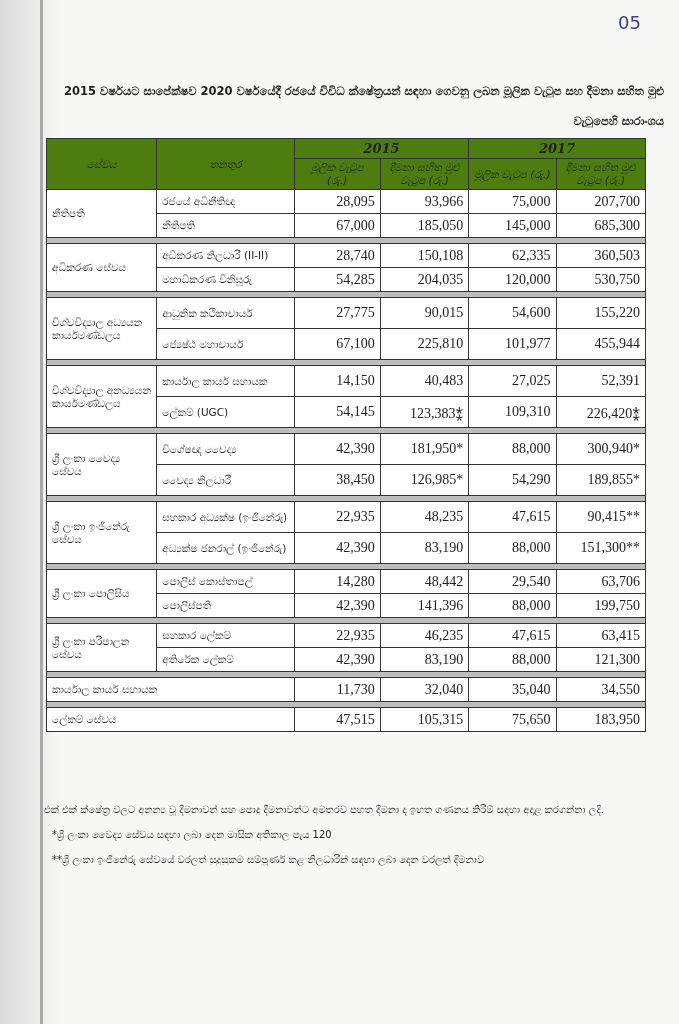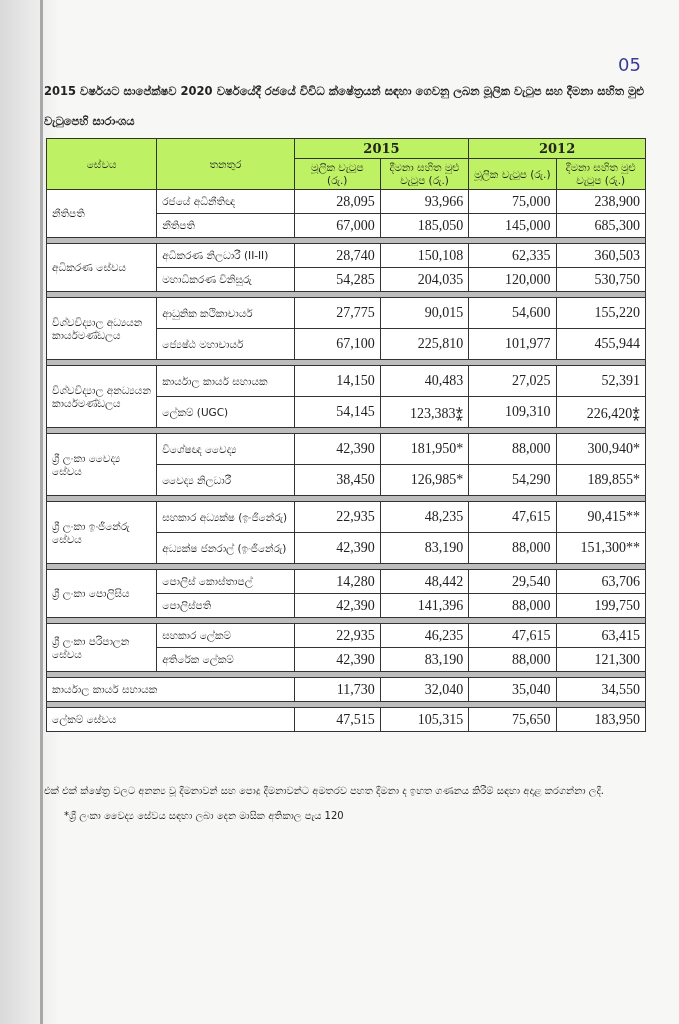--- a/index.html
+++ b/index.html
@@ -13,85 +13,86 @@
   .page-shadow {
     position: absolute; left: 0; top: 0; width: 60px; height: 1024px;
     background: linear-gradient(to right, #d9d9d9 0%, #e9e9e9 50%, #f7f7f5 100%);
   }
   .page-edge {
     position: absolute; left: 40px; top: 0; width: 3px; height: 1024px;
     background: #a8a8a8;
   }
   .page-number {
     position: absolute; left: 618px; top: 12px;
-    font-family: "DejaVu Sans", sans-serif; font-size: 18px; color: #3a3a9a; margin-top: 42px;
+    font-family: "DejaVu Sans", sans-serif; font-size: 18px; color: #3a3a9a;
   }
   .title {
     position: absolute; left: 44px; top: 76px; width: 620px;
     font-size: 11.5px; line-height: 30px; font-weight: bold;
     font-family: "DejaVu Sans", sans-serif;
+    text-align: right;
   }
   table.main {
     position: absolute; left: 46px; top: 138px;
     width: 600px;
     border-collapse: collapse;
     font-size: 12px;
     background: #fff;
   }
   table.main td, table.main th {
     border: 1.3px solid #333;
     padding: 2px 5px;
     vertical-align: middle;
   }
-  table.main th { font-weight: normal; font-family: "DejaVu Sans", sans-serif; font-size: 10.5px; background: #bef264; }
+  table.main th { font-weight: normal; font-family: "DejaVu Sans", sans-serif; font-size: 10.5px; background: #4d7c0f; font-style: italic; }
   table.main th.year { font-family: "DejaVu Serif", serif; font-weight: bold; font-size: 13px; }
   td.svc { font-family: "DejaVu Sans", sans-serif; font-size: 10.5px; width: 105px; }
   td.post { font-family: "DejaVu Sans", sans-serif; font-size: 10.5px; width: 140px; }
   td.num { text-align: right; font-family: "Liberation Serif", serif; font-size: 14px; width: 82px; }
   tr.sep td { height: 5px; padding: 0; background: #bdbdbd; border-left: 1.3px solid #333; border-right: 1.3px solid #333; }
   tr.r td { height: 19px; }
   tr.tall td { height: 26px; }
   .notes {
-    position: absolute; left: 44px; top: 778px; width: 620px;
+    position: absolute; left: 44px; top: 797px; width: 620px;
     font-family: "DejaVu Sans", sans-serif; font-size: 10px; line-height: 25px;
   }
-  .note-item { padding-left: 20px; }
+  .note-item { padding-left: 8px; }
 </style>
 </head>
 <body>
 
 <div class="page-shadow"></div>
 <div class="page-edge"></div>
 
 <div class="page-number">05</div>
 <div class="title">2015 වර්ෂයට සාපේක්ෂව 2020 වර්ෂයේදී රජයේ විවිධ ක්ෂේත්‍රයන් සඳහා ගෙවනු ලබන මූලික වැටුප සහ දීමනා සහිත මුළු වැටුපෙහි සාරාංශය</div>
 
 <table class="main">
   <thead>
     <tr>
       <th rowspan="2">සේවය</th>
       <th rowspan="2">තනතුර</th>
       <th colspan="2" class="year">2015</th>
-      <th colspan="2" class="year">2012</th>
+      <th colspan="2" class="year">2017</th>
     </tr>
     <tr>
       <th>මූලික වැටුප (රු.)</th>
       <th>දීමනා සහිත මුළු වැටුප (රු.)</th>
       <th>මූලික වැටුප (රු.)</th>
       <th>දීමනා සහිත මුළු වැටුප (රු.)</th>
     </tr>
   </thead>
   <tbody id="tbody">
       <tr class="r">
         <td class="svc" rowspan="2">නීතිපති</td>
         <td class="post">රජයේ අධිනීතිඥ</td>
         <td class="num">28,095</td>
         <td class="num">93,966</td>
         <td class="num">75,000</td>
-        <td class="num">238,900</td>
+        <td class="num">207,700</td>
       </tr>
       <tr class="r">
         <td class="post">නීතිපති</td>
         <td class="num">67,000</td>
         <td class="num">185,050</td>
         <td class="num">145,000</td>
         <td class="num">685,300</td>
       </tr>
       <tr class="sep">
         <td colspan="6"></td>
@@ -238,13 +239,14 @@
         <td class="num">105,315</td>
         <td class="num">75,650</td>
         <td class="num">183,950</td>
       </tr>
     </tbody>
 </table>
 
 <div class="notes">
   <div>එක් එක් ක්ෂේත්‍ර වලට අනන්‍ය වූ දීමනාවන් සහ පොදු දීමනාවන්ට අමතරව පහත දීමනා ද ඉහත ගණනය කිරීම් සඳහා අදාළ කරගන්නා ලදී.</div>
   <div class="note-item">*ශ්‍රී ලංකා වෛද්‍ය සේවය සඳහා ලබා දෙන මාසික අතිකාල පැය 120</div>
+  <div class="note-item">**ශ්‍රී ලංකා ඉංජිනේරු සේවයේ වරලත් සුදුසුකම සම්පූර්ණ කළ නිලධාරීන් සඳහා ලබා දෙන වරලත් දීමනාව</div>
 </div>
 
 </body></html>

